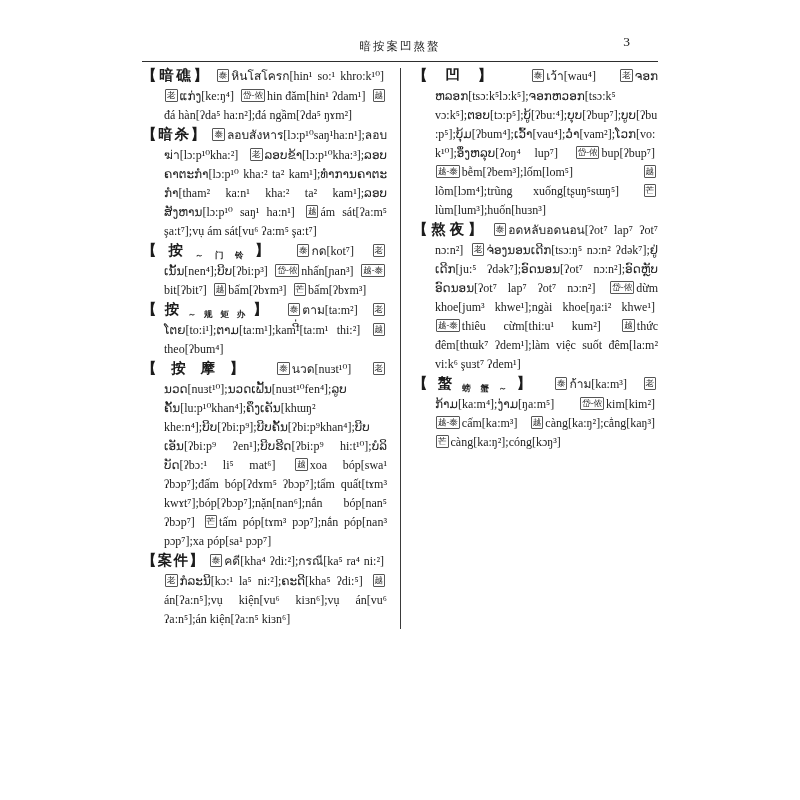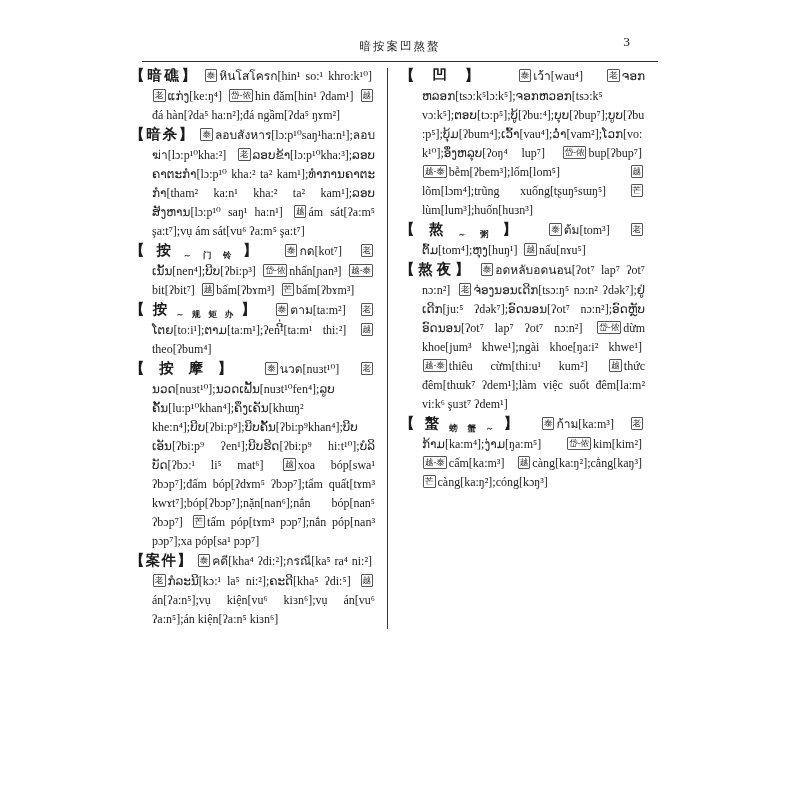--- a/index.html
+++ b/index.html
@@ -8,22 +8,22 @@
     font-family:"Liberation Serif","DejaVu Serif",serif;color:#1c1c1c;
     overflow:hidden;
   }
   .head-row{
     position:absolute;top:36px;left:142px;width:516px;
     text-align:center;border-bottom:1.5px solid #2e2e2e;padding-bottom:7px;
   }
   .running-title{font-size:11.5px;letter-spacing:2px;color:#222;}
   .page-num{position:absolute;right:28px;top:-2px;font-size:13.5px;color:#111;}
   .content{
-    position:absolute;top:66px;left:130px;width:516px;
-    display:flex;align-items:stretch;
+    position:absolute;top:66px;left:142px;width:516px;
+    display:flex;align-items:stretch;justify-content:space-between;
   }
   .col{width:245px;font-size:12px;line-height:19px;text-align:justify;}
   .col-divider{width:1px;background:#3a3a3a;margin:2px 12px 0 12px;}
   .entry{padding-left:22px;text-indent:-22px;margin:0;}
   .bracket,.hw{font-weight:bold;font-size:14.5px;letter-spacing:0.5px;}
   .hw-sub{font-size:8.5px;font-weight:bold;position:relative;top:3px;letter-spacing:0;}
   .lang-label{
     display:inline-block;font-size:8.5px;line-height:9px;border:1px solid #555;
     padding:1px 1px;margin:0 2px 0 1px;vertical-align:2px;text-indent:0;
     letter-spacing:0;color:#2a2a2a;border-radius:1px;white-space:nowrap;
@@ -49,40 +49,37 @@
 
   <div class="entry"><span class="bracket bracket-open">【</span><span class="hw">暗杀</span><span class="hw-sub"></span><span class="bracket bracket-close">】</span>
     <span class="segments"><span class="seg"><span class="lang-label">泰</span><span class="seg-text">ลอบสังหาร[lɔ:p¹⁰saŋ¹ha:n¹];ลอบฆ่า[lɔ:p¹⁰kha:²]</span></span> <span class="seg"><span class="lang-label">老</span><span class="seg-text">ລອບຂ້າ[lɔ:p¹⁰kha:³];ລອບຄາຕະກຳ[lɔ:p¹⁰ kha:² ta² kam¹];ທຳການຄາຕະກຳ[tham² ka:n¹ kha:² ta² kam¹];ລອບສັງຫານ[lɔ:p¹⁰ saŋ¹ ha:n¹]</span></span> <span class="seg"><span class="lang-label">越</span><span class="seg-text">ám sát[ʔa:m⁵ şa:t⁷];vụ ám sát[vu⁶ ʔa:m⁵ şa:t⁷]</span></span> </span>
   </div>
 
   <div class="entry"><span class="bracket bracket-open">【</span><span class="hw">按</span><span class="hw-sub">～门铃</span><span class="bracket bracket-close">】</span>
     <span class="segments"><span class="seg"><span class="lang-label">泰</span><span class="seg-text">กด[kot⁷]</span></span> <span class="seg"><span class="lang-label">老</span><span class="seg-text">ເນັ້ນ[nen⁴];ບີບ[ʔbi:p³]</span></span> <span class="seg"><span class="lang-label">岱-侬</span><span class="seg-text">nhấn[ɲan³]</span></span> <span class="seg"><span class="lang-label">越-泰</span><span class="seg-text">bit[ʔbit⁷]</span></span> <span class="seg"><span class="lang-label">越</span><span class="seg-text">bấm[ʔbɤm³]</span></span> <span class="seg"><span class="lang-label">芒</span><span class="seg-text">bấm[ʔbɤm³]</span></span> </span>
   </div>
 
   <div class="entry"><span class="bracket bracket-open">【</span><span class="hw">按</span><span class="hw-sub">～规矩办</span><span class="bracket bracket-close">】</span>
-    <span class="segments"><span class="seg"><span class="lang-label">泰</span><span class="seg-text">ตาม[ta:m²]</span></span> <span class="seg"><span class="lang-label">老</span><span class="seg-text">ໂຕຍ[to:i¹];ຕາມ[ta:m¹];ʔen¹ີ່[ta:m¹ thi:²]</span></span> <span class="seg"><span class="lang-label">越</span><span class="seg-text">theo[ʔbum⁴]</span></span> </span>
+    <span class="segments"><span class="seg"><span class="lang-label">泰</span><span class="seg-text">ตาม[ta:m²]</span></span> <span class="seg"><span class="lang-label">老</span><span class="seg-text">ໂຕຍ[to:i¹];ຕາມ[ta:m¹];kam¹ີ່[ta:m¹ thi:²]</span></span> <span class="seg"><span class="lang-label">越</span><span class="seg-text">theo[ʔbum⁴]</span></span> </span>
   </div>
 
   <div class="entry"><span class="bracket bracket-open">【</span><span class="hw">按摩</span><span class="hw-sub"></span><span class="bracket bracket-close">】</span>
     <span class="segments"><span class="seg"><span class="lang-label">泰</span><span class="seg-text">นวด[nuɜt¹⁰]</span></span> <span class="seg"><span class="lang-label">老</span><span class="seg-text">ນວດ[nuɜt¹⁰];ນວດເຟັ້ນ[nuɜt¹⁰fen⁴];ລູບຄັ້ນ[lu:p¹⁰khan⁴];ຄຶງເຄັນ[khɯŋ² khe:n⁴];ບີບ[ʔbi:p⁹];ບີບຄັ້ນ[ʔbi:p⁹khan⁴];ບີບເອັນ[ʔbi:p⁹ ʔen¹];ບີບຮີດ[ʔbi:p⁹ hi:t¹⁰];ບໍລິບັດ[ʔbɔ:¹ li⁵ mat⁶]</span></span> <span class="seg"><span class="lang-label">越</span><span class="seg-text">xoa bóp[swa¹ ʔbɔp⁷];đấm bóp[ʔdɤm⁵ ʔbɔp⁷];tẩm quất[tɤm³ kwɤt⁷];bóp[ʔbɔp⁷];nặn[nan⁶];nắn bóp[nan⁵ ʔbɔp⁷]</span></span> <span class="seg"><span class="lang-label">芒</span><span class="seg-text">tấm póp[tɤm³ pɔp⁷];nắn póp[nan³ pɔp⁷];xa póp[sa¹ pɔp⁷]</span></span> </span>
   </div>
 
   <div class="entry"><span class="bracket bracket-open">【</span><span class="hw">案件</span><span class="hw-sub"></span><span class="bracket bracket-close">】</span>
     <span class="segments"><span class="seg"><span class="lang-label">泰</span><span class="seg-text">คดี[kha⁴ ʔdi:²];กรณี[ka⁵ ra⁴ ni:²]</span></span> <span class="seg"><span class="lang-label">老</span><span class="seg-text">ກໍລະນີ[kɔ:¹ la⁵ ni:²];ຄະດີ[kha⁵ ʔdi:⁵]</span></span> <span class="seg"><span class="lang-label">越</span><span class="seg-text">án[ʔa:n⁵];vụ kiện[vu⁶ kiɜn⁶];vụ án[vu⁶ ʔa:n⁵];án kiện[ʔa:n⁵ kiɜn⁶]</span></span> </span>
   </div>
 </div>
     <div class="col-divider"></div>
     <div class="col">
   <div class="entry"><span class="bracket bracket-open">【</span><span class="hw">凹</span><span class="hw-sub"></span><span class="bracket bracket-close">】</span>
     <span class="segments"><span class="seg"><span class="lang-label">泰</span><span class="seg-text">เว้า[wau⁴]</span></span> <span class="seg"><span class="lang-label">老</span><span class="seg-text">ຈອກຫລອກ[tsɔ:k⁵lɔ:k⁵];ຈອກຫວອກ[tsɔ:k⁵ vɔ:k⁵];ຕອບ[tɔ:p⁵];ບູ້[ʔbu:⁴];ບຸບ[ʔbup⁷];ບູບ[ʔbu:p⁵];ບຸ້ມ[ʔbum⁴];ເວົ້າ[vau⁴];ວ່ຳ[vam²];ໂວກ[vo:k¹⁰];ອຶ່ງຫລຸບ[ʔoŋ⁴ lup⁷]</span></span> <span class="seg"><span class="lang-label">岱-侬</span><span class="seg-text">bup[ʔbup⁷]</span></span> <span class="seg"><span class="lang-label">越-泰</span><span class="seg-text">bễm[ʔbem³];lốm[lom⁵]</span></span> <span class="seg"><span class="lang-label">越</span><span class="seg-text">lõm[lɔm⁴];trũng xuống[tʂuŋ⁵sɯŋ⁵]</span></span> <span class="seg"><span class="lang-label">芒</span><span class="seg-text">lùm[lum³];huốn[huɜn³]</span></span> </span>
   </div>
 
-  <div class="entry"><span class="bracket bracket-open">【</span><span class="hw">熬</span><span class="hw-sub">～粥</span><span class="bracket bracket-close">】</span>
-    <span class="segments"><span class="seg"><span class="lang-label">泰</span><span class="seg-text">ต้ม[tom³]</span></span> <span class="seg"><span class="lang-label">老</span><span class="seg-text">ຕົ້ມ[tom⁴];ຫຸງ[huŋ¹]</span></span> <span class="seg"><span class="lang-label">越</span><span class="seg-text">nấu[nɤu⁵]</span></span> </span>
-  </div>
 
   <div class="entry"><span class="bracket bracket-open">【</span><span class="hw">熬夜</span><span class="hw-sub"></span><span class="bracket bracket-close">】</span>
     <span class="segments"><span class="seg"><span class="lang-label">泰</span><span class="seg-text">อดหลับอดนอน[ʔot⁷ lap⁷ ʔot⁷ nɔ:n²]</span></span> <span class="seg"><span class="lang-label">老</span><span class="seg-text">ຈ່ອງນອນເດີກ[tsɔ:ŋ⁵ nɔ:n² ʔdək⁷];ຢູ່ເດີກ[ju:⁵ ʔdək⁷];ອົດນອນ[ʔot⁷ nɔ:n²];ອົດຫຼັບອົດນອນ[ʔot⁷ lap⁷ ʔot⁷ nɔ:n²]</span></span> <span class="seg"><span class="lang-label">岱-侬</span><span class="seg-text">dừm khoe[jum³ khwe¹];ngài khoe[ŋa:i² khwe¹]</span></span> <span class="seg"><span class="lang-label">越-泰</span><span class="seg-text">thiêu cừm[thi:u¹ kum²]</span></span> <span class="seg"><span class="lang-label">越</span><span class="seg-text">thức đêm[thɯk⁷ ʔdem¹];làm việc suốt đêm[la:m² vi:k⁶ şuɜt⁷ ʔdem¹]</span></span> </span>
   </div>
 
   <div class="entry"><span class="bracket bracket-open">【</span><span class="hw">螯</span><span class="hw-sub">螃蟹～</span><span class="bracket bracket-close">】</span>
     <span class="segments"><span class="seg"><span class="lang-label">泰</span><span class="seg-text">ก้าม[ka:m³]</span></span> <span class="seg"><span class="lang-label">老</span><span class="seg-text">ກ້າມ[ka:m⁴];ງ່າມ[ŋa:m⁵]</span></span> <span class="seg"><span class="lang-label">岱-侬</span><span class="seg-text">kim[kim²]</span></span> <span class="seg"><span class="lang-label">越-泰</span><span class="seg-text">cấm[ka:m³]</span></span> <span class="seg"><span class="lang-label">越</span><span class="seg-text">càng[ka:ŋ²];cẳng[kaŋ³]</span></span> <span class="seg"><span class="lang-label">芒</span><span class="seg-text">càng[ka:ŋ²];cóng[kɔŋ³]</span></span> </span>
   </div>
 </div>
   </div>

